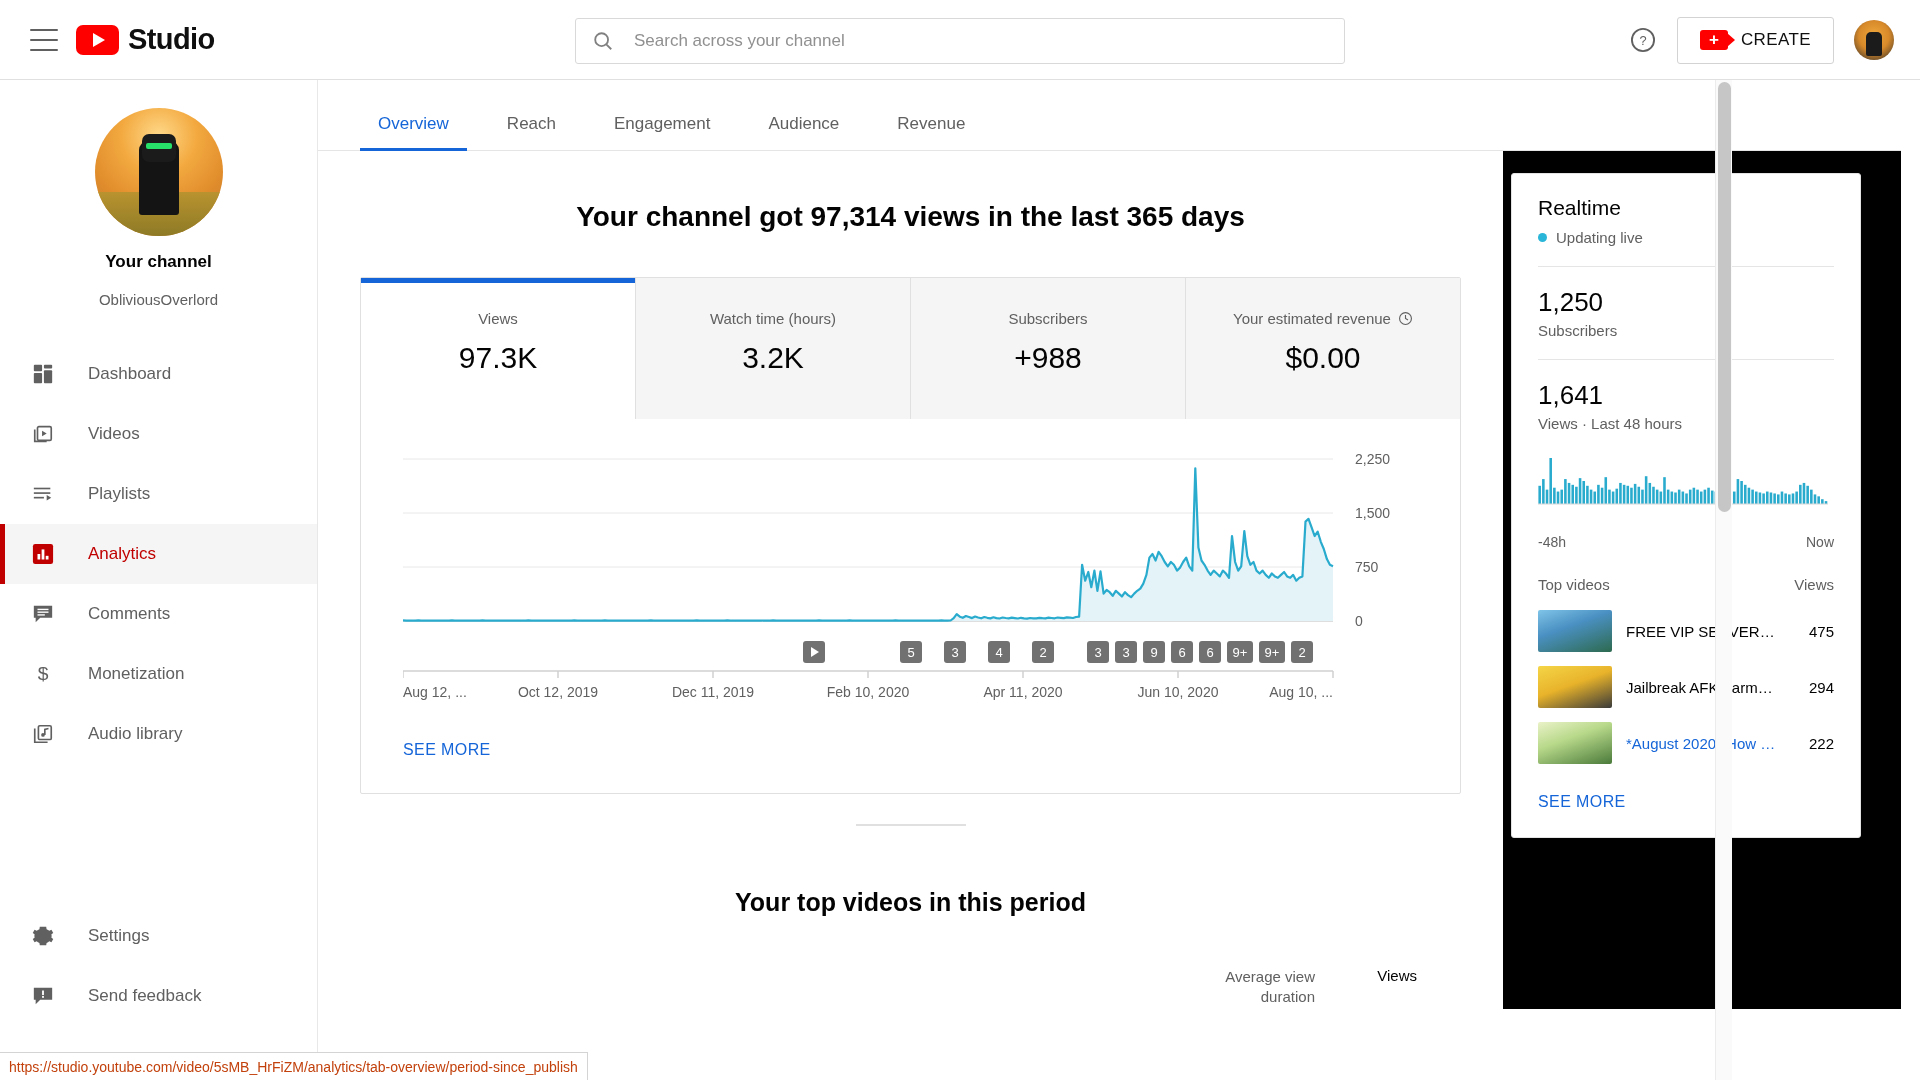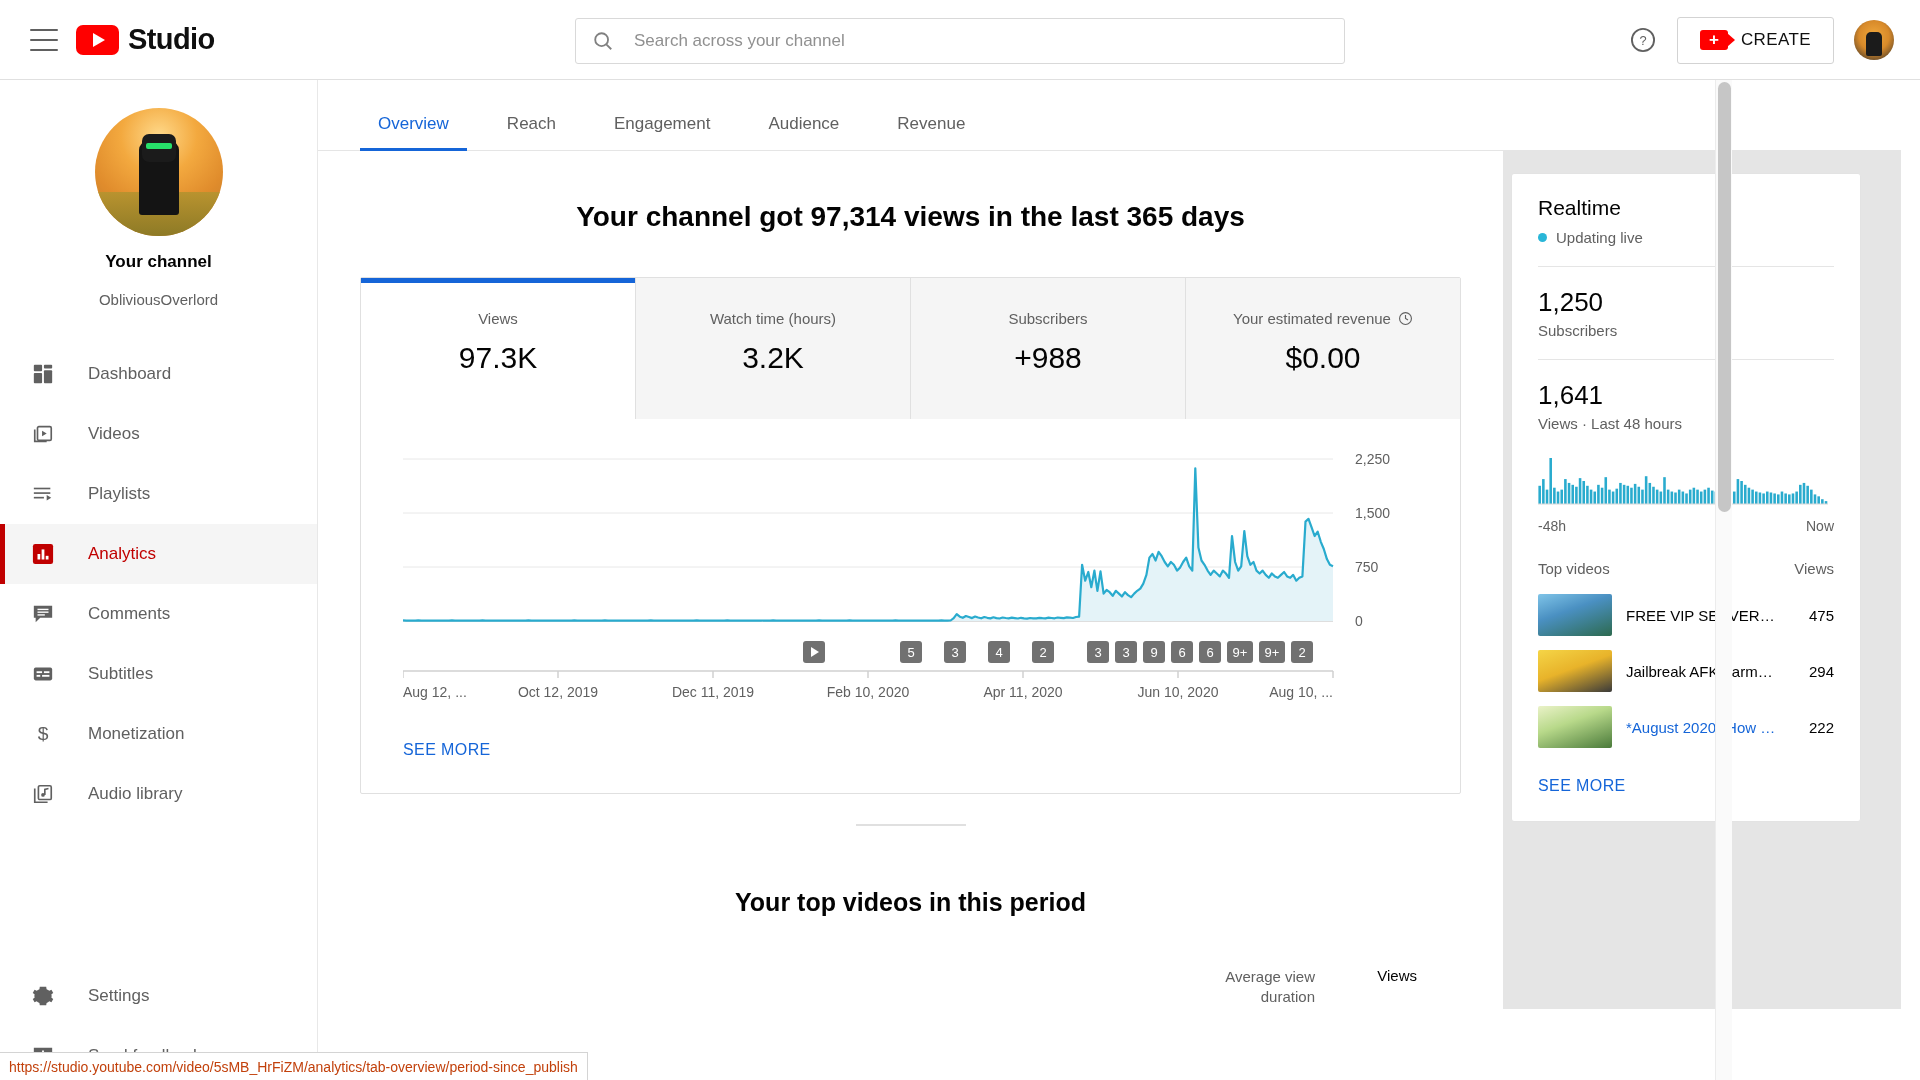--- a/index.html
+++ b/index.html
@@ -187,21 +187,21 @@
   .tab.active::after {
     content: ""; position: absolute; left: 0; bottom: -1px;
     width: 100%; height: 3px; background: #1565d8;
   }
 
   .content {
     display: flex; gap: 0; padding: 0 0 0 0;
     background: #f9f9f9; height: 858px;
   }
   .col-left { width: 1185px; padding: 22px 0 0 0; background: #fff; }
-  .col-right { width: 398px; padding: 22px 0 0 0; background: #e5e5e5; }
+  .col-right { width: 398px; padding: 22px 0 0 0; background: #000000; }
 
   .headline {
     text-align: center; font-size: 28px; font-weight: 700;
     color: #030303; margin: 28px 0 44px;
   }
 
   .metrics-card {
     margin: 0 42px; border: 1px solid #e0e0e0;
     background: #fff; border-radius: 2px;
   }
@@ -254,21 +254,21 @@
   }
   .rt-title { font-size: 21px; font-weight: 500; color: #030303; margin-bottom: 9px; }
   .rt-live { display: flex; align-items: center; gap: 9px; font-size: 15px; color: #606060; }
   .rt-dot { width: 9px; height: 9px; border-radius: 50%; background: #29b6d8; }
   .rt-hr { height: 1px; background: #e5e5e5; margin: 20px 0 20px; }
   .rt-big { font-size: 26px; color: #030303; margin-bottom: 4px; }
   .rt-sub { font-size: 15px; color: #606060; }
   .rt-spark { margin-top: 22px; }
   .rt-axis {
     display: flex; justify-content: space-between;
-    font-size: 14px; color: #606060; margin-top: 4px;
+    font-size: 14px; color: #606060; margin-top: 20px;
   }
   .rt-tv-head {
     display: flex; justify-content: space-between;
     font-size: 15px; color: #606060; margin-top: 26px; margin-bottom: 10px;
   }
   .tv-row {
     display: flex; align-items: center; gap: 14px;
     padding: 7px 0; cursor: pointer;
   }
   .tv-thumb {
@@ -436,32 +436,20 @@
       <div class="navitem">
         <span class="ico">
           <svg width="22" height="22" viewBox="0 0 24 24" fill="#606060">
             <path d="M2 3h20v13H9l-5 5v-5H2z"></path>
             <line x1="6" y1="7" x2="18" y2="7" stroke="#fff" stroke-width="1.5"></line>
             <line x1="6" y1="10" x2="18" y2="10" stroke="#fff" stroke-width="1.5"></line>
             <line x1="6" y1="13" x2="14" y2="13" stroke="#fff" stroke-width="1.5"></line>
           </svg>
         </span>
         <span class="lbl">Comments</span>
-      </div>
-      <div class="navitem">
-        <span class="ico">
-          <svg width="22" height="22" viewBox="0 0 24 24">
-            <rect x="2" y="5" width="20" height="14" rx="2" fill="#606060"></rect>
-            <rect x="5" y="9" width="6" height="2" fill="#fff"></rect>
-              <rect x="13" y="9" width="6" height="2" fill="#fff"></rect>
-            <rect x="5" y="13" width="4" height="2" fill="#fff"></rect>
-              <rect x="11" y="13" width="8" height="2" fill="#fff"></rect>
-          </svg>
-        </span>
-        <span class="lbl">Subtitles</span>
       </div>
       <div class="navitem">
         <span class="ico">
           <svg width="22" height="22" viewBox="0 0 24 24">
             <text x="12" y="19" font-size="21" text-anchor="middle" fill="#606060" font-family="Liberation Sans">$</text>
           </svg>
         </span>
         <span class="lbl">Monetization</span>
       </div>
       <div class="navitem">

